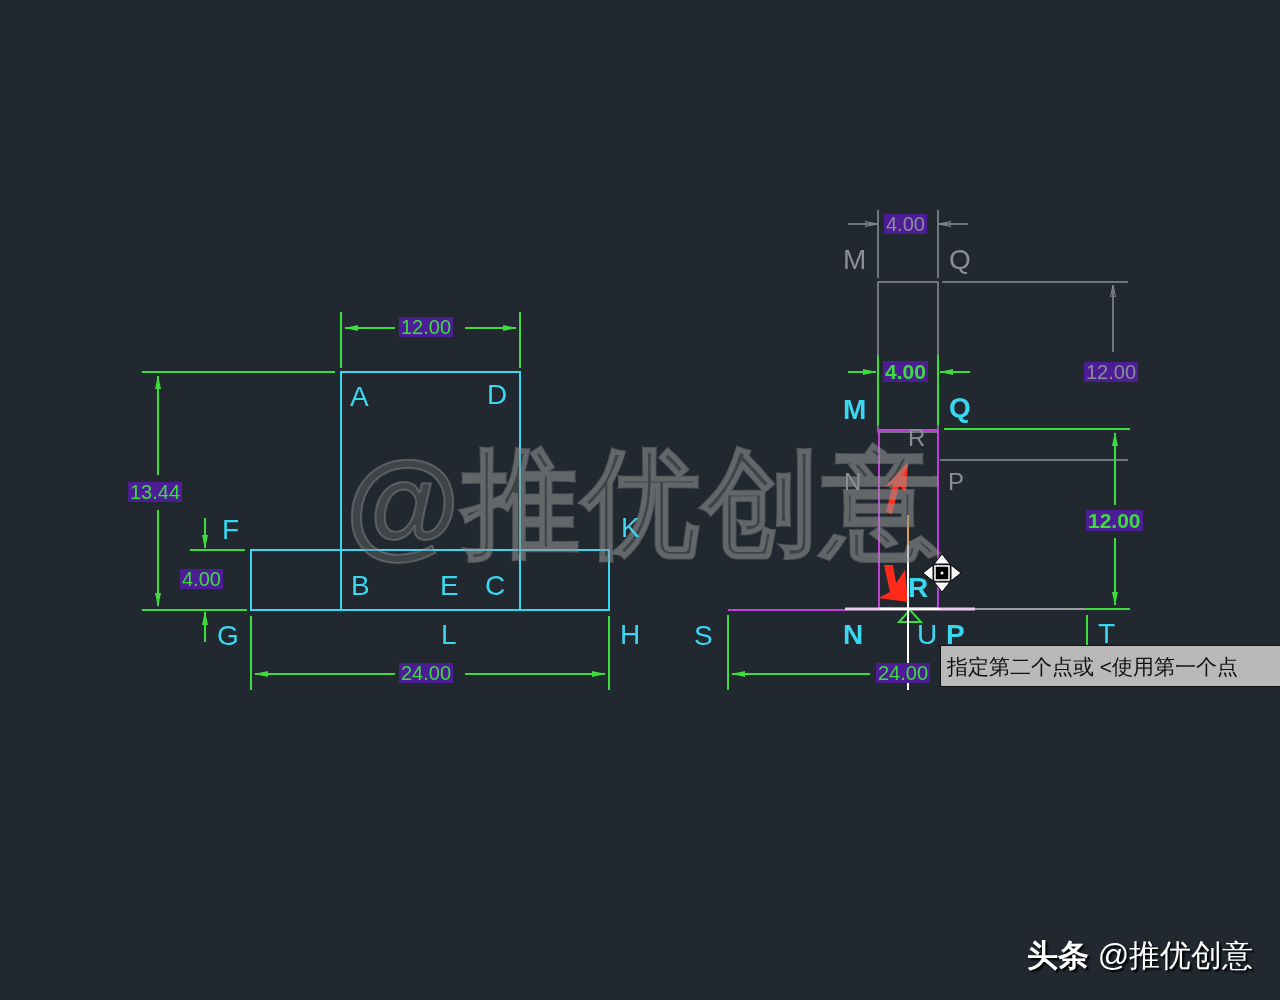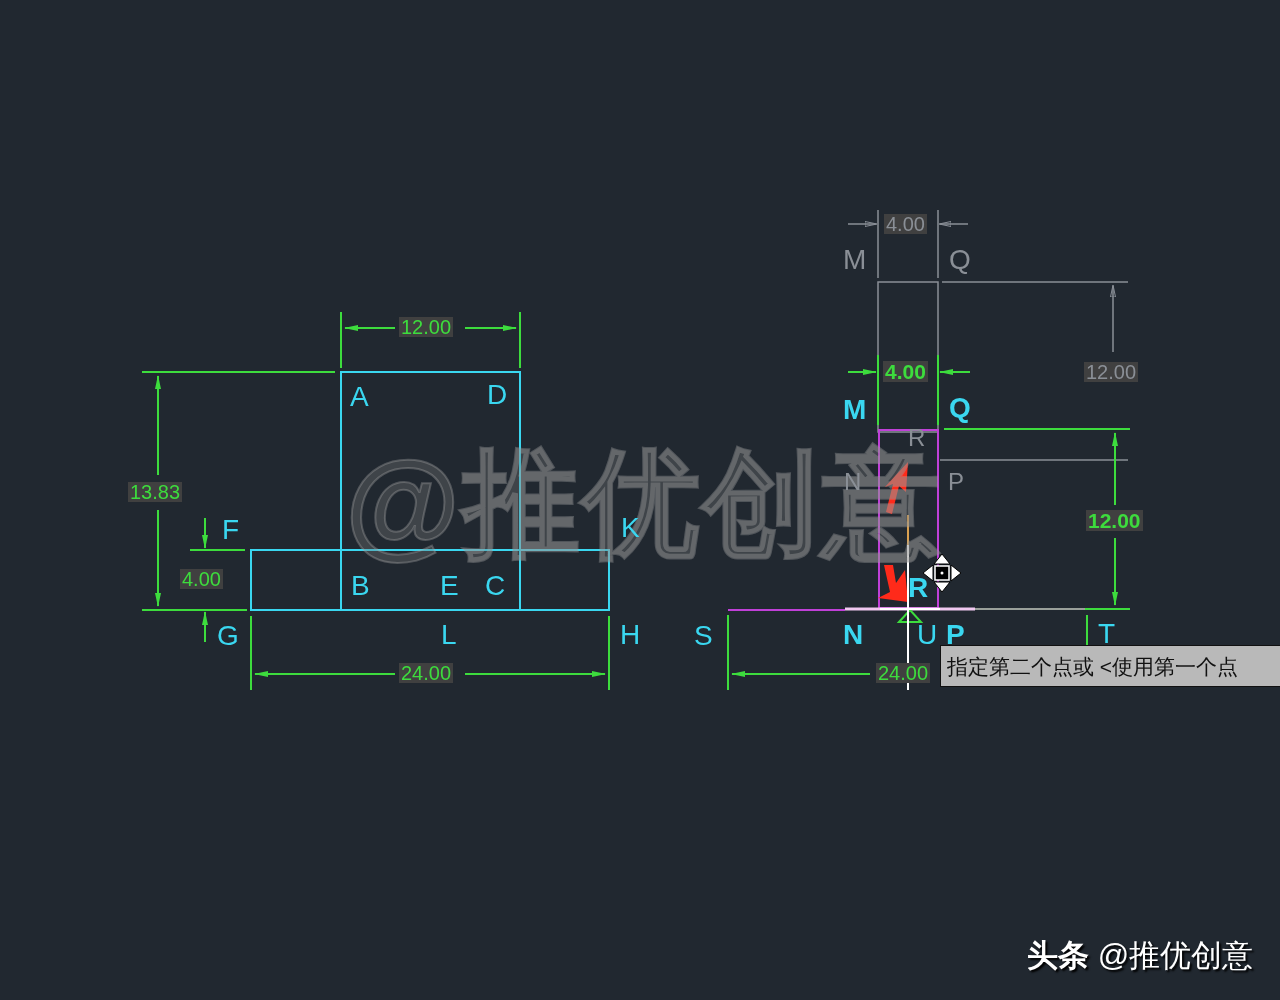--- a/index.html
+++ b/index.html
@@ -1,21 +1,21 @@
 <!DOCTYPE html>
 <html><head>
 <meta charset="utf-8">
 <style>
   html, body { margin:0; padding:0; }
   body { width:1280px; height:1000px; background:#212830; position:relative; overflow:hidden; font-family:"Liberation Sans", sans-serif; }
   #canvas { position:absolute; left:0; top:0; width:1280px; height:1000px; }
   .lbl { position:absolute; color:#3ad7f0; font-size:28px; line-height:1; }
   .lbl.bold { font-weight:bold; }
   .lbl.gray { color:#8a8f96; }
-  .dim { position:absolute; color:#3ddc3d; font-size:20px; line-height:1; background:#404040; padding:0 2px; }
+  .dim { position:absolute; color:#3ddc3d; font-size:20px; line-height:1; background:#4c1d95; padding:0 2px; }
   .dim.bold { font-weight:bold; font-size:21px; }
   .dim.gray { color:#8a8f96; }
   .watermark { position:absolute; left:345px; top:425px; font-size:118px; font-weight:bold; color:rgba(120,120,120,0.35); letter-spacing:2px; -webkit-text-stroke:2px rgba(170,170,170,0.35); white-space:nowrap; }
   .tooltip { position:absolute; left:940px; top:645px; width:350px; height:42px; background:#b9b9b9; border:1px solid #111; color:#111; font-size:21px; line-height:42px; padding-left:6px; white-space:nowrap; overflow:hidden; box-sizing:border-box; }
   .brand { position:absolute; left:1014px; top:935px; color:#fff; font-size:31px; text-shadow:2px 2px 2px #000; white-space:nowrap; }
   .brand b { font-weight:bold;margin-left:13px; }
 </style>
 </head>
 <body>
 
@@ -105,21 +105,21 @@
 <div class="lbl" style="left:351px;top:572px;">B</div>
 <div class="lbl" style="left:440px;top:572px;">E</div>
 <div class="lbl" style="left:485px;top:572px;">C</div>
 <div class="lbl" style="left:222px;top:516px;">F</div>
 <div class="lbl" style="left:621px;top:514px;">K</div>
 <div class="lbl" style="left:217px;top:622px;">G</div>
 <div class="lbl" style="left:441px;top:621px;">L</div>
 <div class="lbl" style="left:620px;top:621px;">H</div>
 
 <div class="dim" style="left:399px;top:317px;">12.00</div>
-<div class="dim" style="left:128px;top:482px;">13.83</div>
+<div class="dim" style="left:128px;top:482px;">13.44</div>
 <div class="dim" style="left:180px;top:569px;">4.00</div>
 <div class="dim" style="left:399px;top:663px;">24.00</div>
 
 <div class="lbl gray" style="left:843px;top:246px;">M</div>
 <div class="lbl gray" style="left:949px;top:246px;">Q</div>
 <div class="lbl gray" style="left:908px;top:426px;font-size:24px;">R</div>
 <div class="lbl gray" style="left:844px;top:470px;font-size:24px;">N</div>
 <div class="lbl gray" style="left:948px;top:470px;font-size:24px;">P</div>
 <div class="dim gray" style="left:884px;top:214px;">4.00</div>
 <div class="dim gray" style="left:1084px;top:362px;">12.00</div>

